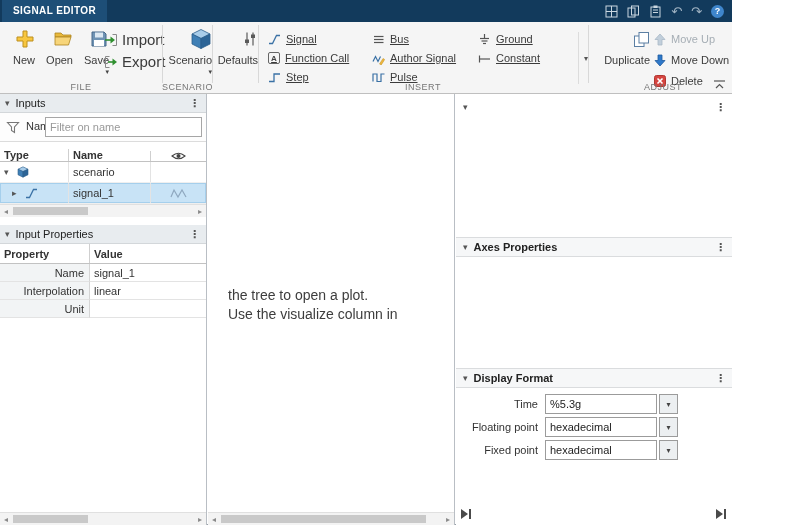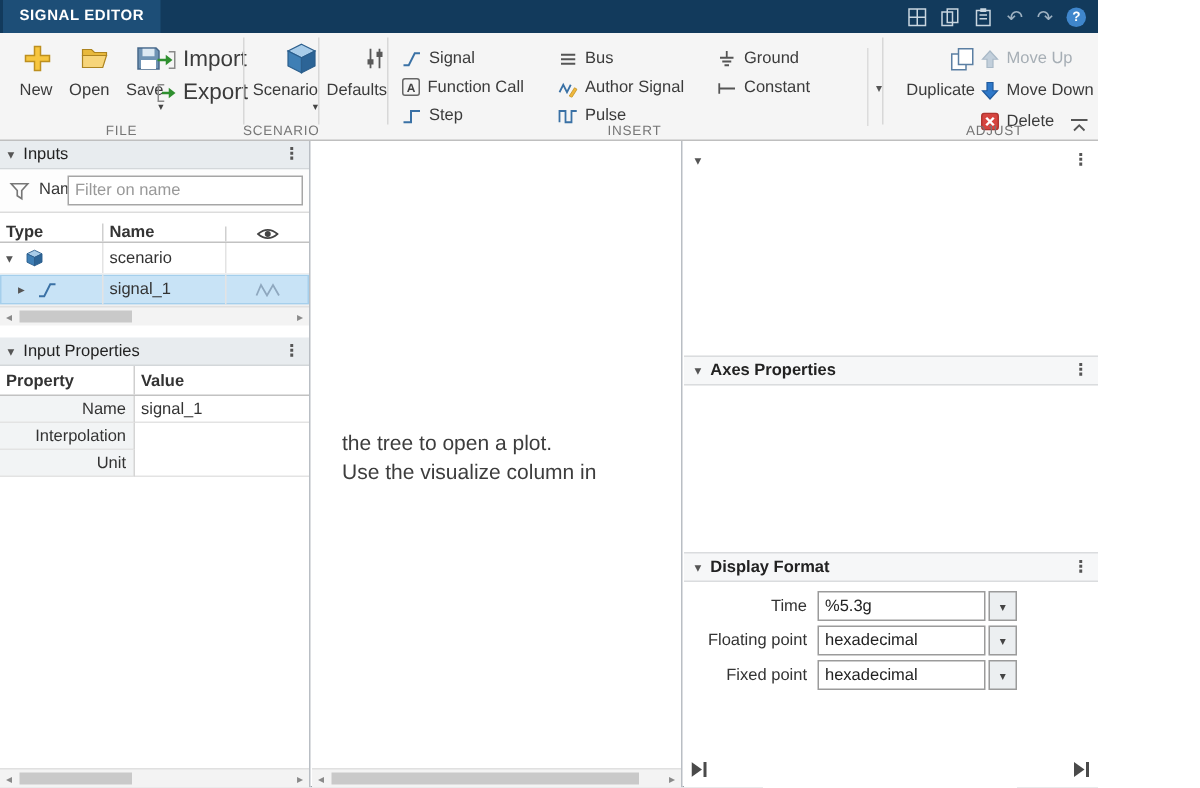--- a/index.html
+++ b/index.html
@@ -18,21 +18,21 @@
 
   
   .ribbon{position:absolute;left:0;top:22px;width:100%;height:72px;background:#f5f5f5;border-bottom:1px solid #bfbfbf;}
   .divider{position:absolute;top:3px;height:58px;width:1px;background:#d8d8d8;}
   .sec-label{position:absolute;bottom:1px;font-size:9px;color:#767676;letter-spacing:.5px;text-align:center;white-space:nowrap;}
   .big-btn{position:absolute;top:4px;display:flex;flex-direction:column;align-items:flex-end;gap:2px;cursor:default;}
   .icon-slot{height:26px;display:flex;align-items:center;justify-content:center;}
   .lbl{font-size:11px;color:#3b3b3b;white-space:nowrap;line-height:12px;}
   .dd-arrow{font-size:7px;color:#444;line-height:7px;}
   .small-btn{position:absolute;display:flex;align-items:center;gap:4px;height:17px;font-size:15px;color:#3b3b3b;white-space:nowrap;}
-  .ins-item{position:absolute;display:flex;align-items:center;gap:5px;height:18px;font-size:11px;color:#3b3b3b;white-space:nowrap;}
+  .ins-item{position:absolute;display:flex;align-items:center;gap:5px;height:18px;font-size:11px;color:#3b3b3b;white-space:nowrap;text-decoration:underline;}
   .fc-box{width:12px;height:12px;border:1px solid #666;border-radius:2px;font-size:8px;font-weight:bold;color:#444;
           display:flex;align-items:center;justify-content:center;}
   .gallery-dd{position:absolute;left:578px;top:10px;width:15px;height:52px;border-left:1px solid #dcdcdc;
           display:flex;align-items:center;justify-content:center;color:#555;font-size:8px;}
   .adj-item{position:absolute;left:654px;display:flex;align-items:center;gap:5px;height:18px;font-size:11px;color:#3b3b3b;white-space:nowrap;justify-content:space-between;}
   .disabled-lbl{color:#a6aeb5;}
   .collapse-btn{position:absolute;right:6px;bottom:2px;}
 
   
   .left-panel{position:absolute;left:0;top:94px;width:207px;bottom:0;background:#fff;border-right:1px solid #b9bec4;}
@@ -369,20 +369,21 @@
     <div class="props-table-header">
       <div class="pcell key">Property</div>
       <div class="pcell val">Value</div>
     </div>
     <div class="prop-row" style="top:170px">
       <div class="pcell key">Name</div>
       <div class="pcell val">signal_1</div>
     </div>
     <div class="prop-row" style="top:188px">
       <div class="pcell key">Interpolation</div>
+      <div class="pcell val">linear</div>
     </div>
     <div class="prop-row" style="top:206px">
       <div class="pcell key">Unit</div>
       <div class="pcell val"></div>
     </div>
 
     <div class="hscroll" style="bottom:0;left:0;right:0">
       <span class="arr" style="left:0">◂</span>
       <div class="thumb" style="left:13px;width:75px"></div>
       <span class="arr" style="right:0">▸</span>

